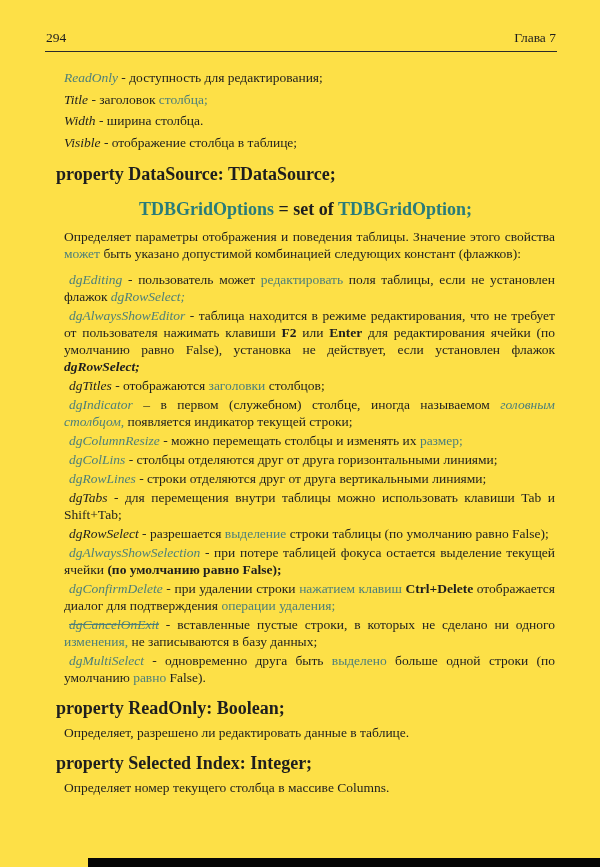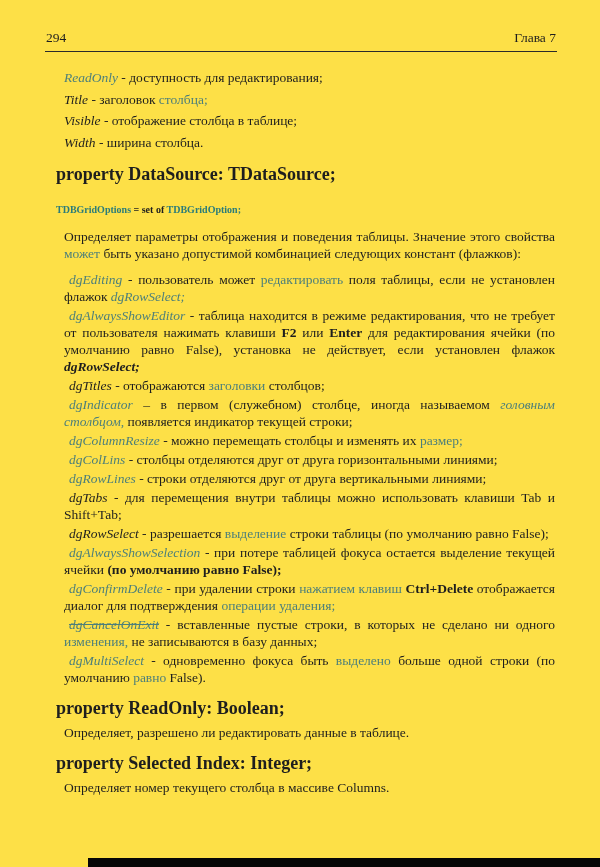--- a/index.html
+++ b/index.html
@@ -24,21 +24,21 @@
   }
   .body{
     margin:16px 45px 0 56px;
     font-size:13.5px;
     line-height:17px;
     text-align:justify;
   }
   p{margin:0;padding:0;}
   .line{margin:0 0 2.5px 8px;line-height:19px;text-align:left;}
   .prop{margin:13px 0 7px 0;font-size:18px;line-height:18px;text-align:left;}
-  .heading{margin:17px 0 9px 0;font-size:10px;line-height:19px;text-align:left;}
+  .heading{margin:17px 0 9px 0;font-size:18px;line-height:19px;text-align:center;}
   .para{margin:0 0 4px 8px;}
   .gap{margin-bottom:9px;}
   .item{margin:0 0 2px 8px;text-indent:5px;}
   .i{font-style:italic;}
   .b{font-weight:bold;}
   .t{color:#4d7f7a;}
   .teal{color:#2a7c7a;}
   .s{text-decoration:line-through;}
   .bottom-bar{
     position:absolute;
@@ -54,41 +54,41 @@
 
   <div class="header">
     <span>294</span>
     <span>Глава 7</span>
   </div>
   <div class="rule"></div>
 
   <div class="body">
     <p class="line"><span class="i t">ReadOnly</span><span> - доступность для редактирования;</span></p>
     <p class="line"><span class="i">Title</span><span> - заголовок </span><span class="t">столбца;</span></p>
+    <p class="line"><span class="i">Width</span><span> - ширина столбца.</span></p>
     <p class="line"><span class="i">Visible</span><span> - отображение столбца в таблице;</span></p>
-    <p class="line"><span class="i">Width</span><span> - ширина столбца.</span></p>
 
     <p class="prop"><span class="b">property DataSource: TDataSource;</span></p>
 
     <p class="heading"><span class="b teal">TDBGridOptions</span><span class="b"> = set of </span><span class="b teal">TDBGridOption;</span></p>
     <p class="para gap"><span>Определяет параметры отображения и поведения таблицы. Значение этого свойства </span><span class="t">может</span><span> быть указано допустимой комбинацией следующих констант (флажков):</span></p>
 
     <p class="item"><span class="i t">dgEditing</span><span> - пользователь может </span><span class="t">редактировать</span><span> поля таблицы, если не установлен флажок </span><span class="i t">dgRowSelect;</span></p>
     <p class="item"><span class="i t">dgAlwaysShowEditor</span><span> - таблица находится в режиме редактирования, что не требует от пользователя нажимать клавиши </span><span class="b">F2</span><span> или </span><span class="b">Enter</span><span> для редактирования ячейки (по умолчанию равно False), установка не действует, если установлен флажок </span><span class="b i">dgRowSelect;</span></p>
     <p class="item"><span class="i">dgTitles</span><span> - отображаются </span><span class="t">заголовки</span><span> столбцов;</span></p>
     <p class="item"><span class="i t">dgIndicator</span><span> – в первом (служебном) столбце, иногда называемом </span><span class="i t">головным столбцом,</span><span> появляется индикатор текущей строки;</span></p>
     <p class="item"><span class="i t">dgColumnResize</span><span> - можно перемещать столбцы и изменять их </span><span class="t">размер;</span></p>
     <p class="item"><span class="i t">dgColLins</span><span> - столбцы отделяются друг от друга горизонтальными линиями;</span></p>
     <p class="item"><span class="i t">dgRowLines</span><span> - строки отделяются друг от друга вертикальными линиями;</span></p>
     <p class="item"><span class="i">dgTabs</span><span> - для перемещения внутри таблицы можно использовать клавиши Tab и Shift+Tab;</span></p>
     <p class="item"><span class="i">dgRowSelect</span><span> - разрешается </span><span class="t">выделение</span><span> строки таблицы (по умолчанию равно False);</span></p>
     <p class="item"><span class="i t">dgAlwaysShowSelection</span><span> - при потере таблицей фокуса остается выделение текущей ячейки </span><span class="b">(по умолчанию равно False);</span></p>
     <p class="item"><span class="i t">dgConfirmDelete</span><span> - при удалении строки </span><span class="t">нажатием клавиш</span><span> </span><span class="b">Ctrl+Delete</span><span> отображается диалог для подтверждения </span><span class="t">операции удаления;</span></p>
     <p class="item"><span class="i t s">dgCancelOnExit</span><span> - вставленные пустые строки, в которых не сделано ни одного </span><span class="t">изменения,</span><span> не записываются в базу данных;</span></p>
-    <p class="item"><span class="i t">dgMultiSelect</span><span> - одновременно фокуса быть </span><span class="t">выделено</span><span> больше одной строки (по умолчанию </span><span class="t">равно</span><span> False).</span></p>
+    <p class="item"><span class="i t">dgMultiSelect</span><span> - одновременно друга быть </span><span class="t">выделено</span><span> больше одной строки (по умолчанию </span><span class="t">равно</span><span> False).</span></p>
 
     <p class="prop"><span class="b">property ReadOnly: Boolean;</span></p>
     <p class="para"><span>Определяет, разрешено ли редактировать данные в таблице.</span></p>
 
     <p class="prop"><span class="b">property Selected Index: Integer;</span></p>
     <p class="para"><span>Определяет номер текущего столбца в массиве Columns.</span></p>
   </div>
 
   <div class="bottom-bar"></div>
 

